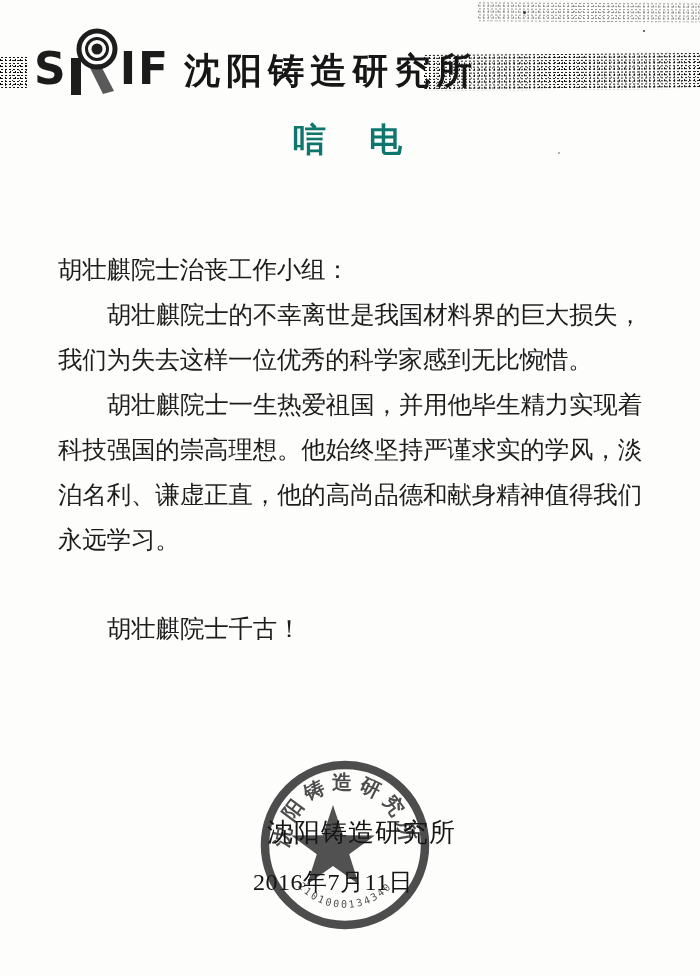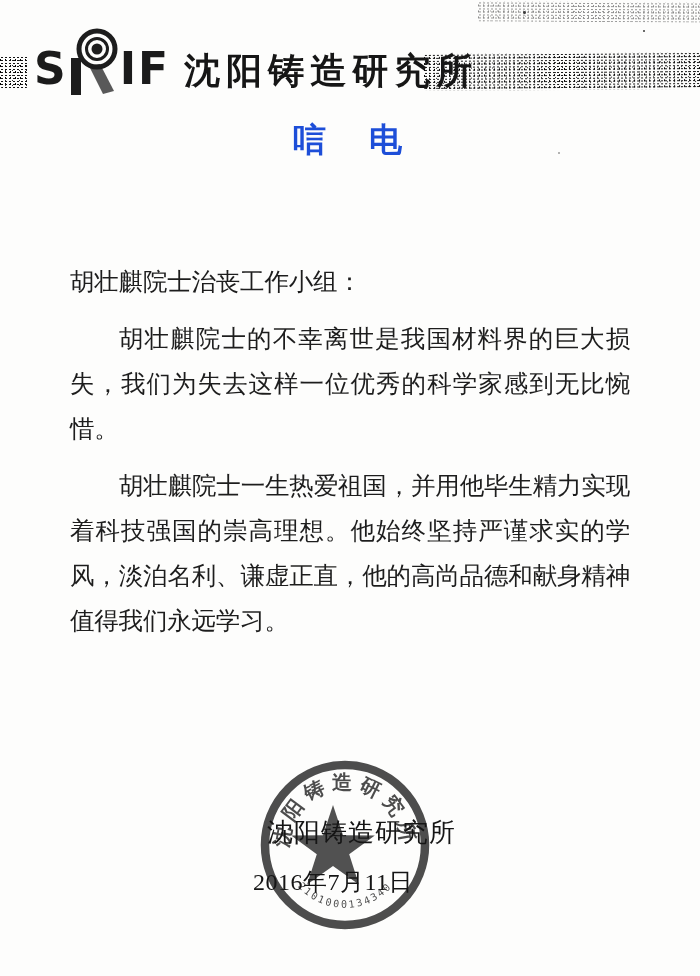--- a/index.html
+++ b/index.html
@@ -38,30 +38,30 @@
   .logo .cn{
     font-weight:700;font-size:36px;line-height:1;
     letter-spacing:6px;color:#161616;
     margin-left:14px;padding-bottom:4px;white-space:nowrap;
   }
 
   
   .title{
     position:absolute;left:0;top:118px;width:700px;margin:0;
     text-align:center;font-size:33px;font-weight:700;
-    letter-spacing:5px;color:#1d4ed8;
+    letter-spacing:5px;color:#0f766e;
   }
 
   
   .body{
     position:absolute;left:58px;top:247px;width:584px;
     font-size:24.5px;line-height:45px;letter-spacing:-.2px;
     text-align:justify;text-justify:inter-character;
   }
-  .body p{margin:12px;}
+  .body p{margin:0;}
   .body .para{text-indent:2em;}
   .body .closing{margin-top:44px;}
 
   
   .seal{position:absolute;left:259px;top:759px;}
   .sig-org{
     position:absolute;left:267px;top:815px;
     font-size:26px;letter-spacing:1px;color:#151515;white-space:nowrap;
   }
   .sig-date{
@@ -93,20 +93,21 @@
     <span class="latin">IF</span>
     <span class="cn">沈阳铸造研究所</span>
   </div>
 
   <h1 class="title">唁　电</h1>
 
   <main class="body">
     <p class="salutation">胡壮麒院士治丧工作小组：</p>
     <p class="para">胡壮麒院士的不幸离世是我国材料界的巨大损失，我们为失去这样一位优秀的科学家感到无比惋惜。</p>
     <p class="para">胡壮麒院士一生热爱祖国，并用他毕生精力实现着科技强国的崇高理想。他始终坚持严谨求实的学风，淡泊名利、谦虚正直，他的高尚品德和献身精神值得我们永远学习。</p>
+    <p class="para closing">胡壮麒院士千古！</p>
   </main>
 
   <svg class="seal" width="172" height="172" viewBox="0 0 172 172">
     <defs>
       <path id="arcTop" d="M 31.9 100.5 A 56 56 0 1 1 140.1 100.5" fill="none"></path>
       <path id="arcBottom" d="M 34.4 122.1 A 63 63 0 0 0 137.6 122.1" fill="none"></path>
     </defs>
     <circle cx="86" cy="86" r="80" fill="none" stroke="#3e3e3e" stroke-width="8.5" opacity="0.92"></circle>
     <polygon transform="translate(74,90)" points="0,-44 -10,-13.8 -41.8,-13.6 -16.2,5.3 -25.9,35.6 0,17 25.9,35.6 16.2,5.3 41.8,-13.6 10,-13.8" fill="#424242" opacity="0.92"></polygon>
     <text font-family="DejaVu Sans, Liberation Sans, sans-serif" font-size="20" font-weight="bold" fill="#3e3e3e" opacity="0.92" letter-spacing="6" text-anchor="middle">

